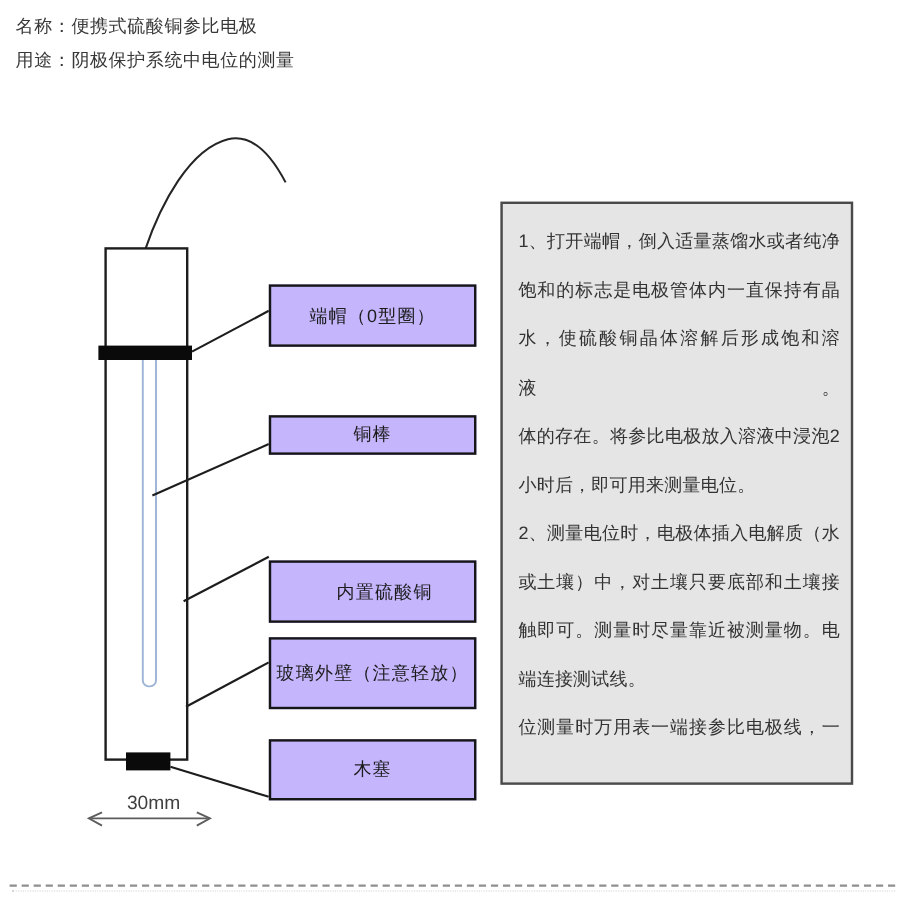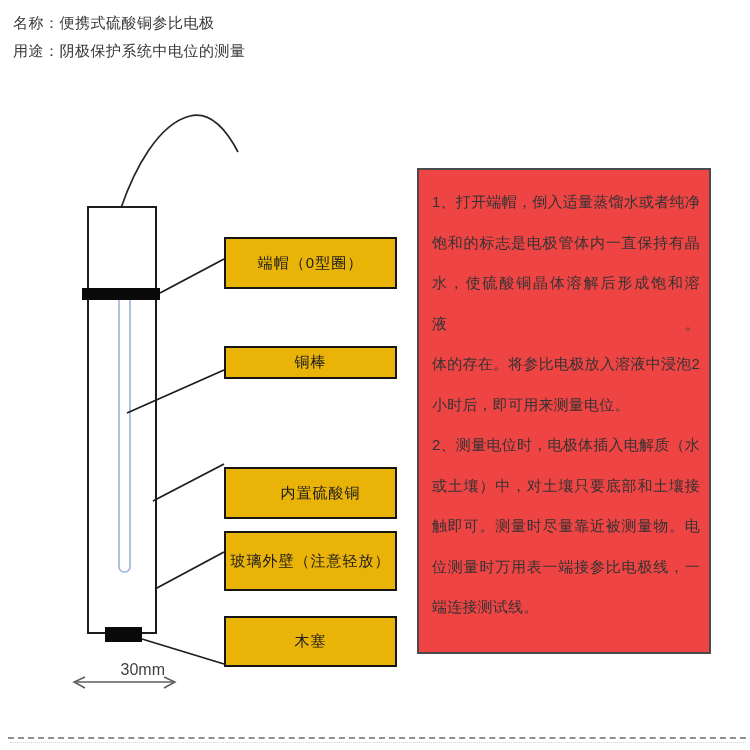--- a/index.html
+++ b/index.html
@@ -10,38 +10,38 @@
   .hdr {
     position:absolute; left:13px; line-height:20px; font-size:15px;
     color:#383838; letter-spacing:0.5px; white-space:nowrap;
   }
   .hdr1 { top:13px; } .hdr2 { top:41px; } .hdr3 { top:69px; }
 
   .diagram-svg { position:absolute; left:0; top:0; width:420px; height:700px; }
 
   .callout {
     position:absolute; left:224px; width:173px; box-sizing:border-box;
-    border:2px solid #161616; background:#eab308;
+    border:2px solid #161616; background:#c4b5fd;
     display:flex; align-items:center; justify-content:center;
     font-size:15px; color:#1c1c1c; letter-spacing:1px; white-space:nowrap;
   }
   .co1 { top:237px; height:52px; }
   .co2 { top:346px; height:33px; }
   .co3 { top:467px; height:52px;padding-left:20px; }
   .co4 { top:531px; height:60px; }
   .co5 { top:616px; height:51px; }
 
   .dim-label {
-    position:absolute; left:91px; top:661px; width:74px; text-align:right;
+    position:absolute; left:91px; top:661px; width:74px; text-align:center;
     font-size:16px; color:#3f3f3f;
   }
 
   .info-box {
     position:absolute; left:417px; top:168px; width:294px; height:486px;
-    box-sizing:border-box; border:2px solid #4a4a4a; background:#ef4444;
+    box-sizing:border-box; border:2px solid #4a4a4a; background:#e5e5e5;
     padding:12px 9px 0 13px;
   }
   .iline {
     line-height:40.5px; font-size:15px; color:#333333;
     text-align:justify; text-align-last:justify; letter-spacing:0.2px;
   }
   .iline.end { text-align-last:left; }
 
   .sep1 { position:absolute; left:8px; right:4px; top:737px; border-top:2px dashed #8f8f8f; height:0; }
   .sep2 { position:absolute; left:10px; right:4px; top:742px; border-top:1px dotted #d4d4d4; height:0; }
@@ -87,20 +87,20 @@
 
   <div class="info-box">
     <div class="iline">1、打开端帽，倒入适量蒸馏水或者纯净</div>
     <div class="iline">饱和的标志是电极管体内一直保持有晶</div>
     <div class="iline">水，使硫酸铜晶体溶解后形成饱和溶液。</div>
     <div class="iline">体的存在。将参比电极放入溶液中浸泡2</div>
     <div class="iline end">小时后，即可用来测量电位。</div>
     <div class="iline">2、测量电位时，电极体插入电解质（水</div>
     <div class="iline">或土壤）中，对土壤只要底部和土壤接</div>
     <div class="iline">触即可。测量时尽量靠近被测量物。电</div>
+    <div class="iline end">端连接测试线。</div>
     <div class="iline">位测量时万用表一端接参比电极线，一</div>
-    <div class="iline end">端连接测试线。</div>
   </div>
 
   <div class="sep1"></div>
   <div class="sep2"></div>
 
 </div>
 
 </body></html>

